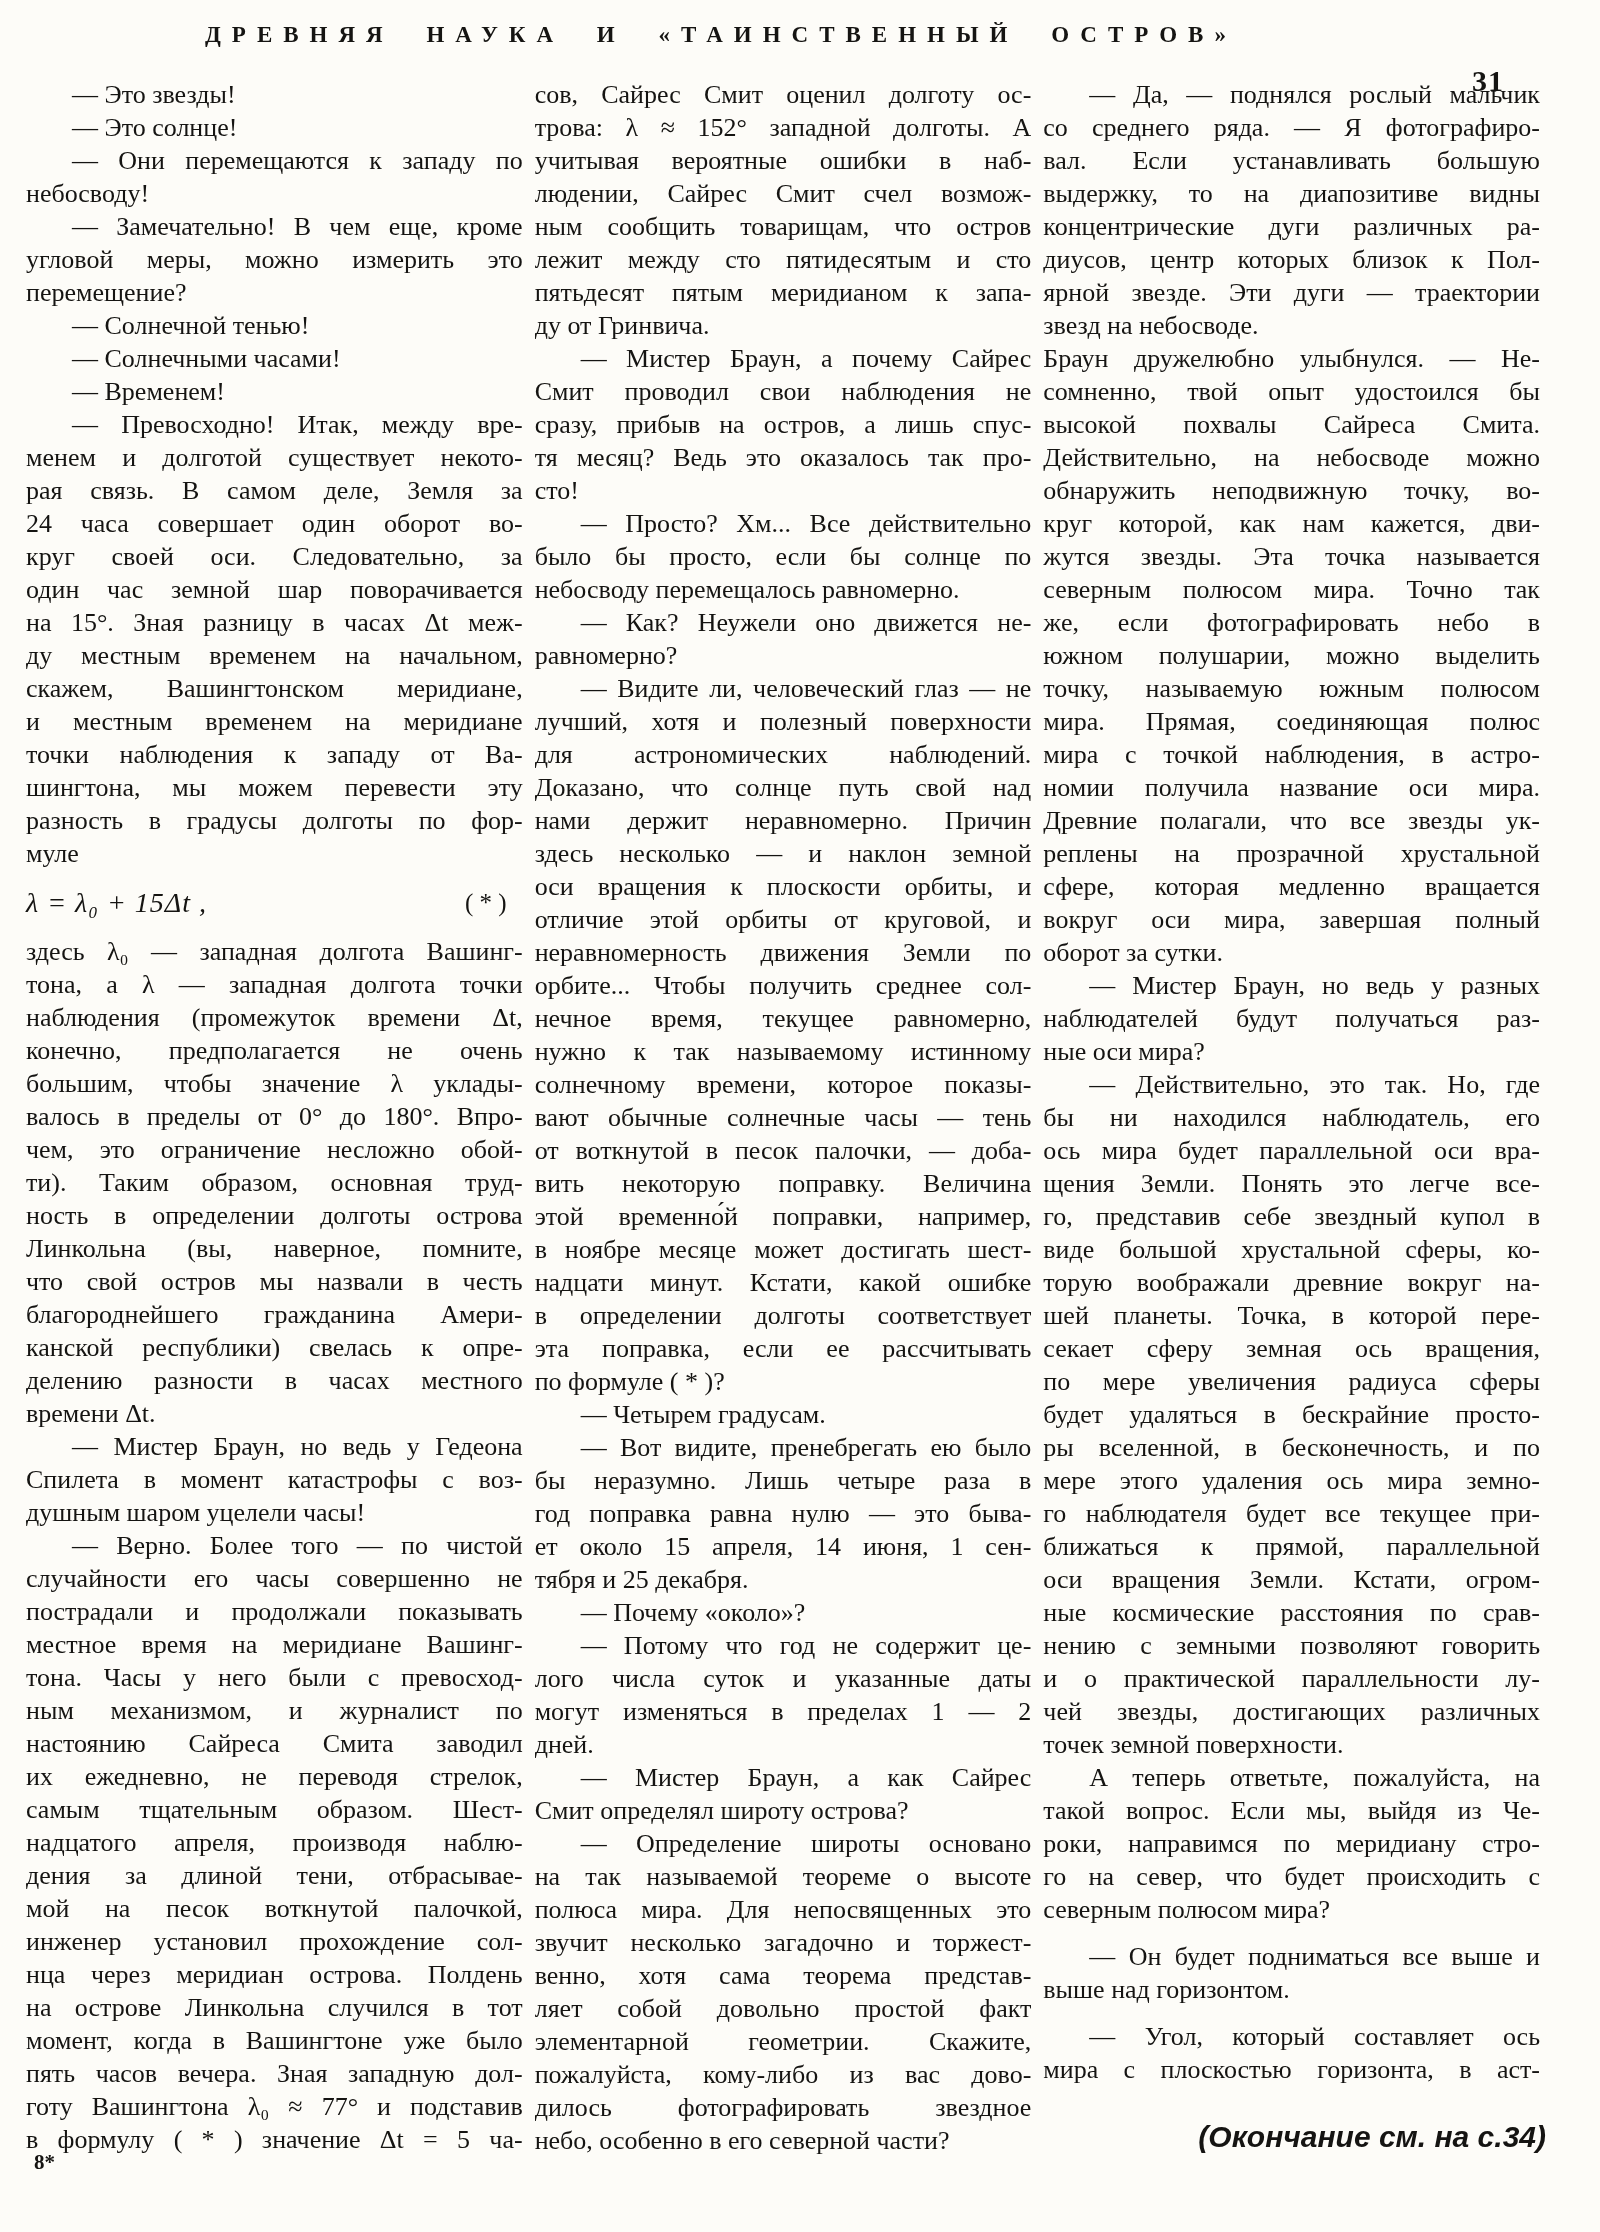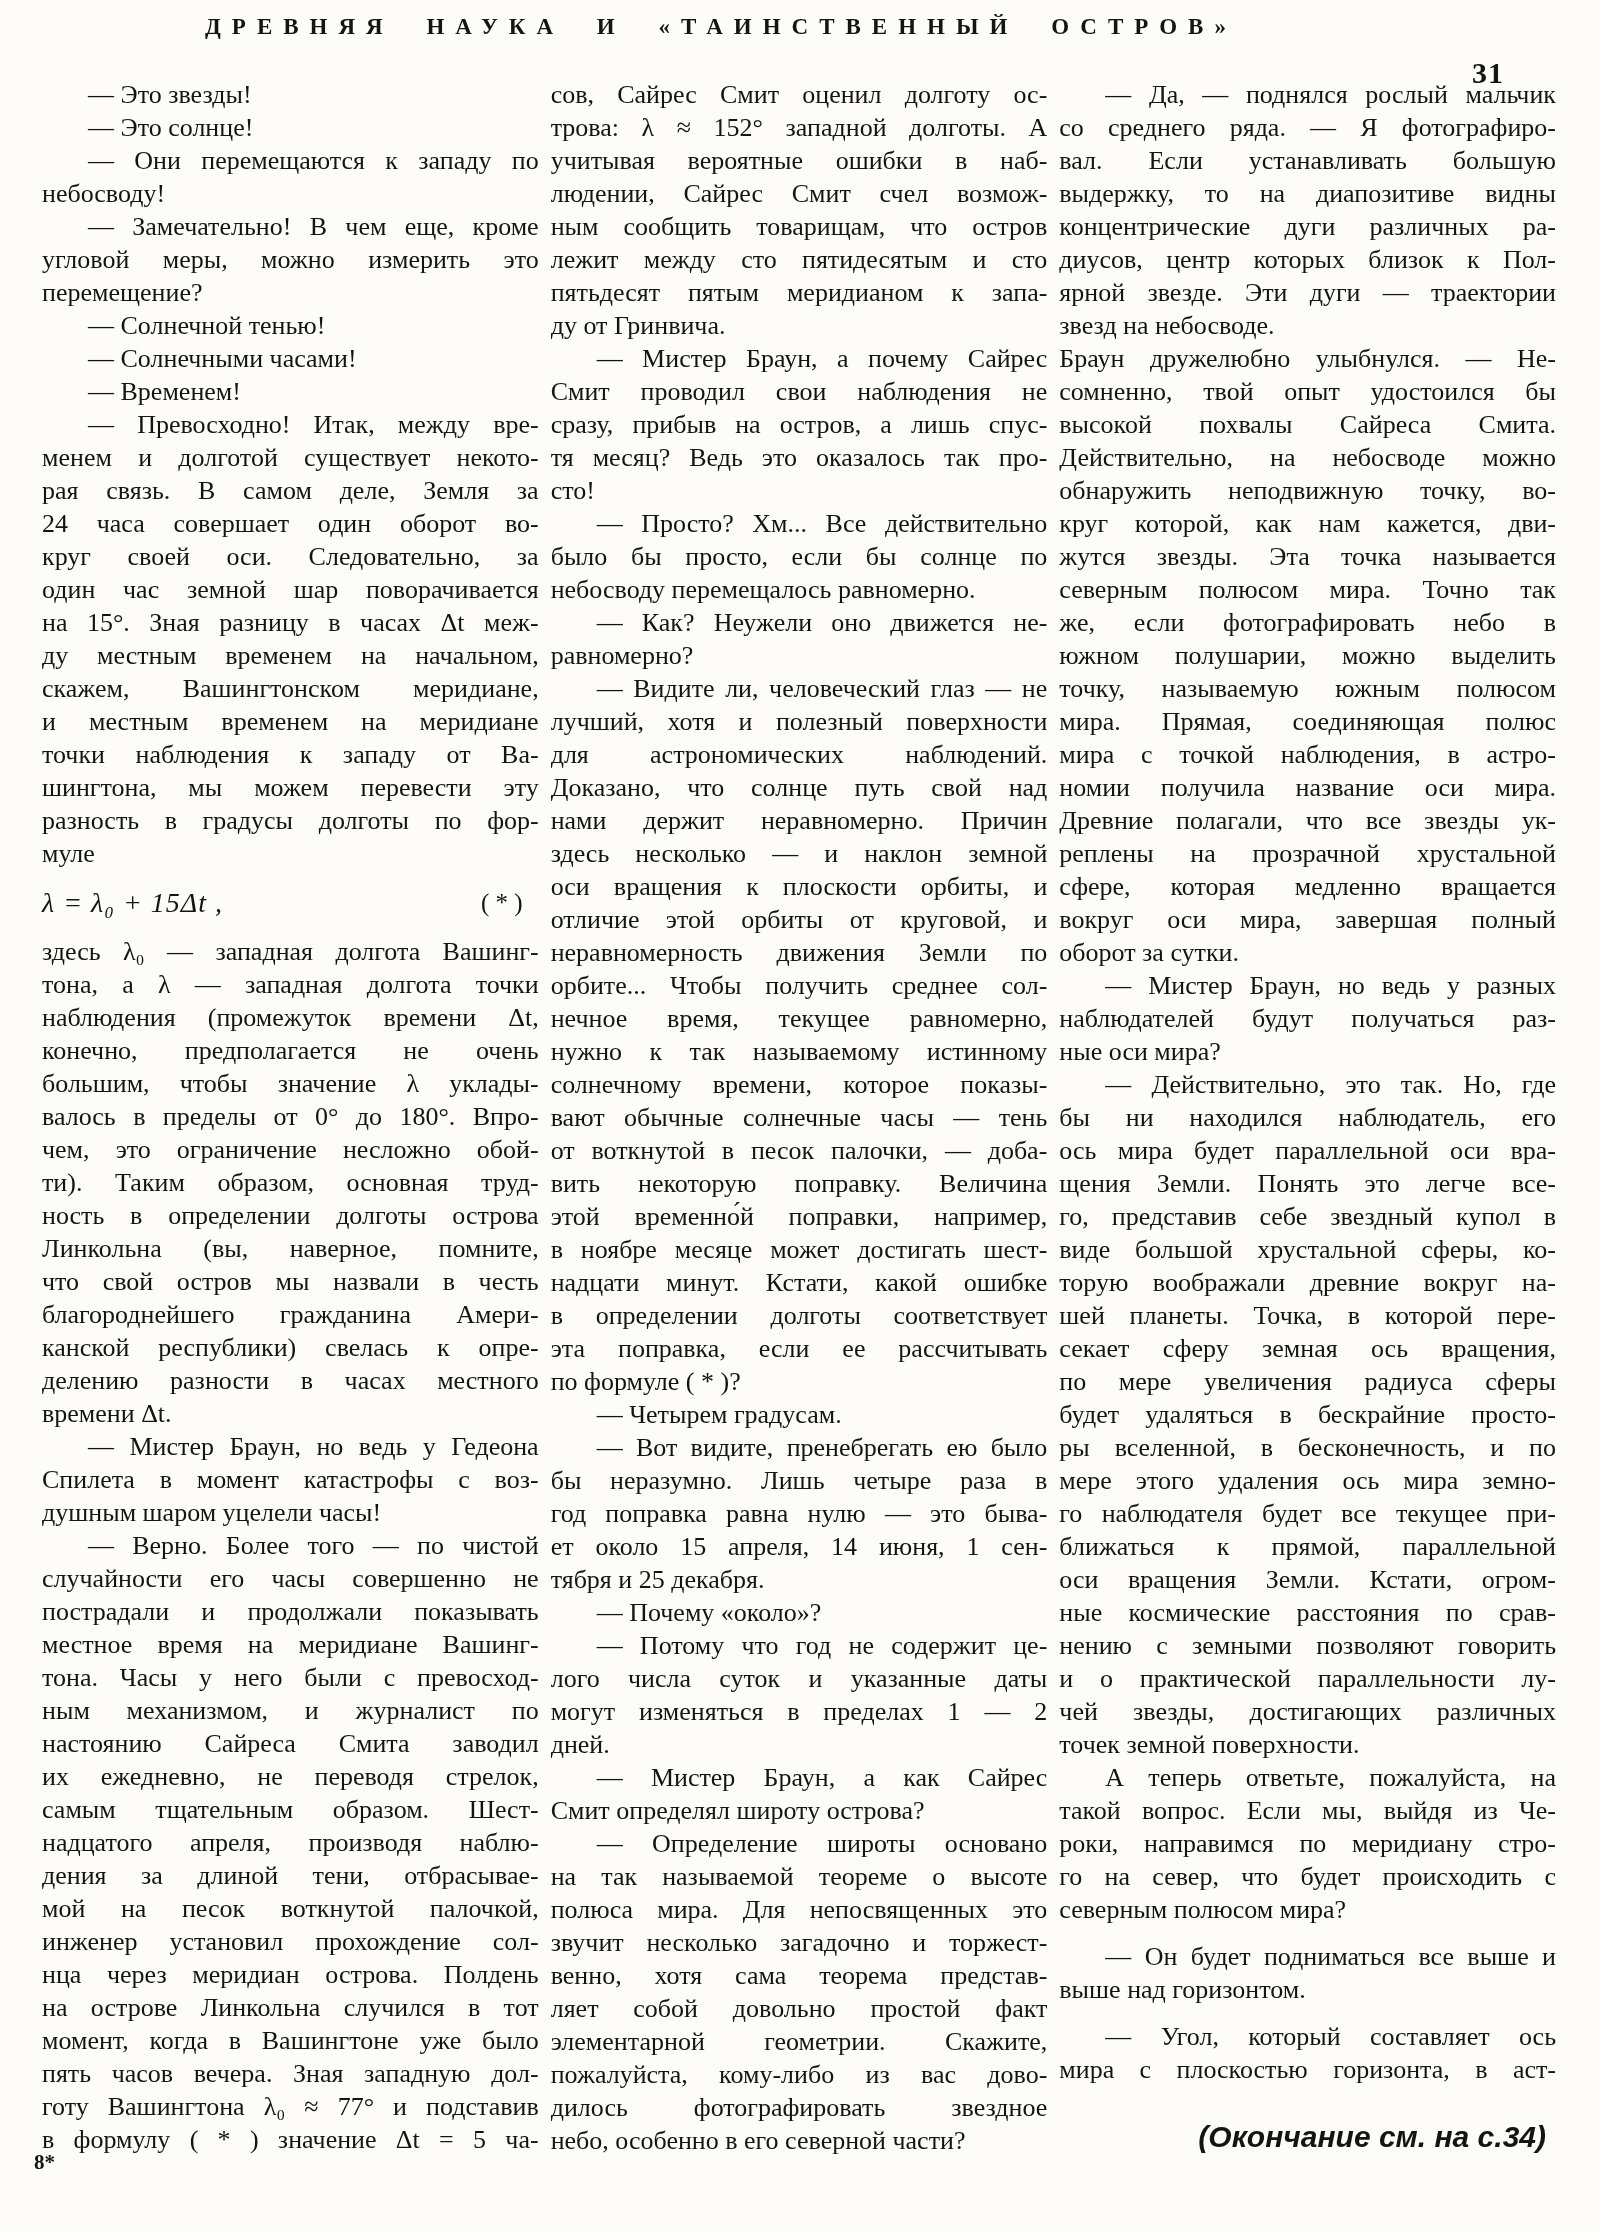--- a/index.html
+++ b/index.html
@@ -4,34 +4,34 @@
 <style>
   html,body{margin:0;padding:0;background:#e8e6e0;}
   .page{
     position:relative;
     width:1600px;height:2232px;
     background:#fdfcf8;
     font-family:"Liberation Serif", serif;
     color:#151412;
     overflow:hidden;
   }
-  .hdr{position:absolute;top:14px;left:0;right:0;height:50px;padding-left:12px;}
+  .hdr{position:absolute;top:22px;left:0;right:0;height:50px;padding-left:12px;}
   .hdr-title{
     text-align:center;
     padding-right:170px;
     font-size:23px;font-weight:700;
     letter-spacing:11px;word-spacing:16px;
     white-space:nowrap;
   }
   .hdr-num{
     position:absolute;right:96px;top:-2px;
     font-size:30px;font-weight:700;letter-spacing:1px;margin-top:44px;
   }
   .cols{
-    position:absolute;top:78px;left:42px;width:1514px;
+    position:absolute;top:78px;left:26px;width:1514px;
     display:grid;grid-template-columns:1fr 1fr 1fr;column-gap:12px;
   }
   .ln{
     font-size:26px;line-height:33px;height:33px;
     overflow:hidden;
   }
   .ln.j,.ln.i{text-align:justify;text-align-last:justify;}
   .ln.i,.ln.il{text-indent:46px;}
   .ln.g{margin-top:14px;}
   .frm{position:relative;height:42px;line-height:42px;margin:12px 0 11px;}

